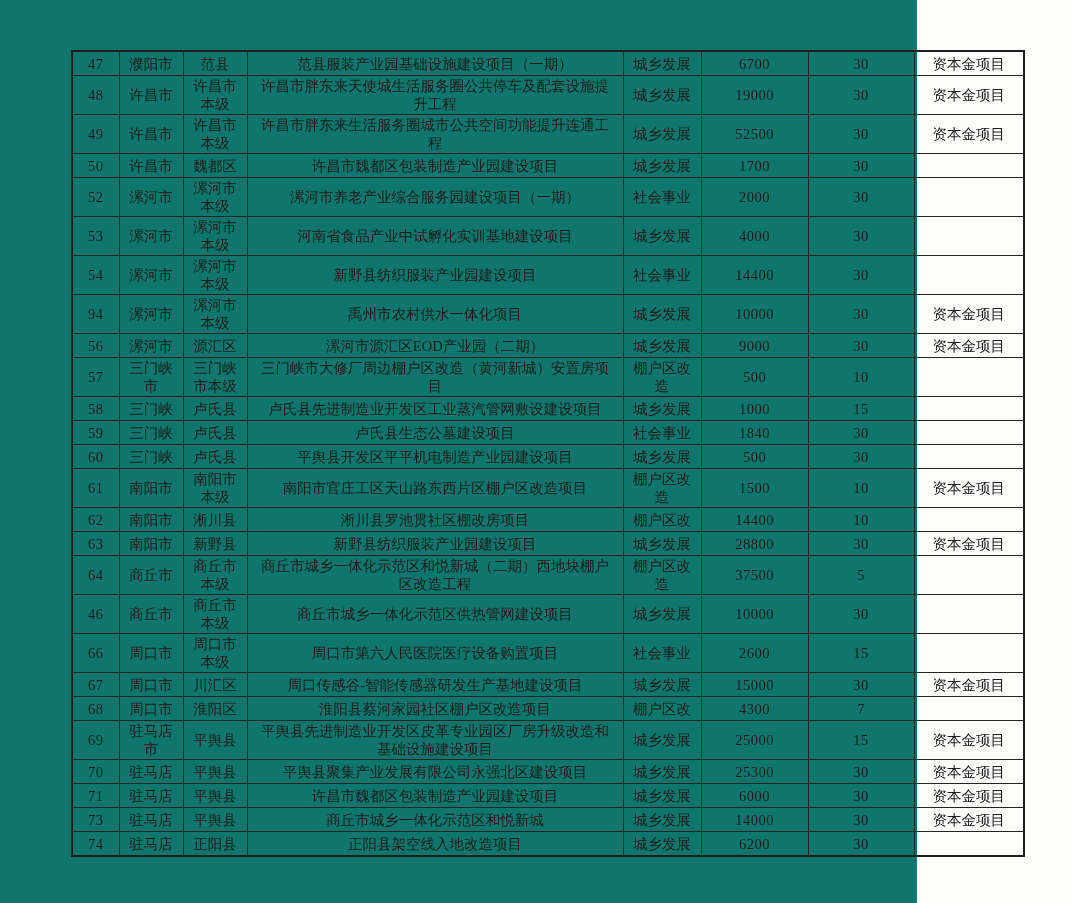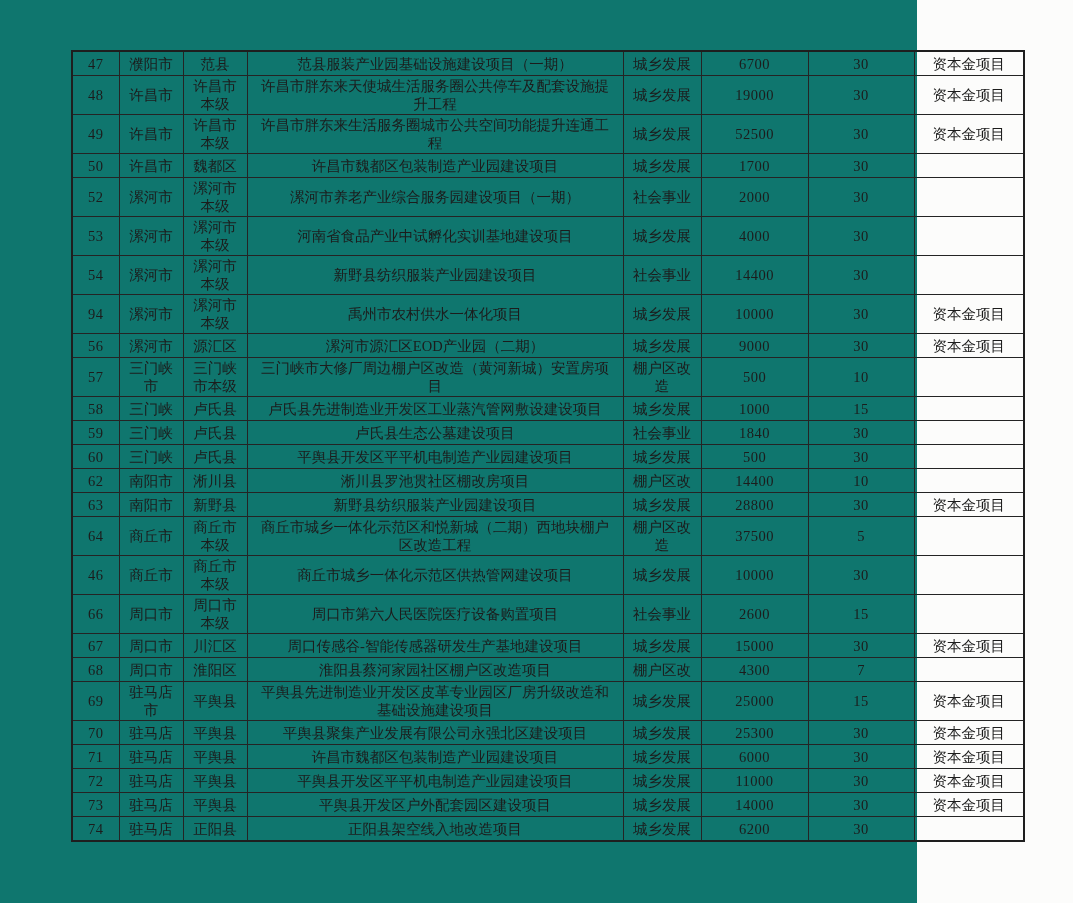--- a/index.html
+++ b/index.html
@@ -194,20 +194,32 @@
     <td class="c-no">60</td>
     <td class="c-city">三门峡</td>
     <td class="c-county">卢氏县</td>
     <td class="c-project">平舆县开发区平平机电制造产业园建设项目</td>
     <td class="c-category">城乡发展</td>
     <td class="c-amount">500</td>
     <td class="c-ratio">30</td>
     <td class="c-note"></td>
   </tr>
         <tr>
+    <td class="c-no">61</td>
+    <td class="c-city">南阳市</td>
+    <td class="c-county">南阳市
+本级</td>
+    <td class="c-project">南阳市官庄工区天山路东西片区棚户区改造项目</td>
+    <td class="c-category">棚户区改
+造</td>
+    <td class="c-amount">1500</td>
+    <td class="c-ratio">10</td>
+    <td class="c-note">资本金项目</td>
+  </tr>
+        <tr>
     <td class="c-no">62</td>
     <td class="c-city">南阳市</td>
     <td class="c-county">淅川县</td>
     <td class="c-project">淅川县罗池贯社区棚改房项目</td>
     <td class="c-category">棚户区改</td>
     <td class="c-amount">14400</td>
     <td class="c-ratio">10</td>
     <td class="c-note"></td>
   </tr>
         <tr>
@@ -301,34 +313,24 @@
     <td class="c-no">71</td>
     <td class="c-city">驻马店</td>
     <td class="c-county">平舆县</td>
     <td class="c-project">许昌市魏都区包装制造产业园建设项目</td>
     <td class="c-category">城乡发展</td>
     <td class="c-amount">6000</td>
     <td class="c-ratio">30</td>
     <td class="c-note">资本金项目</td>
   </tr>
         <tr>
-    <td class="c-no">72</td>
-    <td class="c-city">驻马店</td>
-    <td class="c-county">平舆县</td>
-    <td class="c-project">平舆县开发区平平机电制造产业园建设项目</td>
-    <td class="c-category">城乡发展</td>
-    <td class="c-amount">11000</td>
-    <td class="c-ratio">30</td>
-    <td class="c-note">资本金项目</td>
-  </tr>
-        <tr>
     <td class="c-no">73</td>
     <td class="c-city">驻马店</td>
     <td class="c-county">平舆县</td>
-    <td class="c-project">平舆县开发区户外配套园区建设项目</td>
+    <td class="c-project">商丘市城乡一体化示范区和悦新城</td>
     <td class="c-category">城乡发展</td>
     <td class="c-amount">14000</td>
     <td class="c-ratio">30</td>
     <td class="c-note">资本金项目</td>
   </tr>
         <tr>
     <td class="c-no">74</td>
     <td class="c-city">驻马店</td>
     <td class="c-county">正阳县</td>
     <td class="c-project">正阳县架空线入地改造项目</td>

